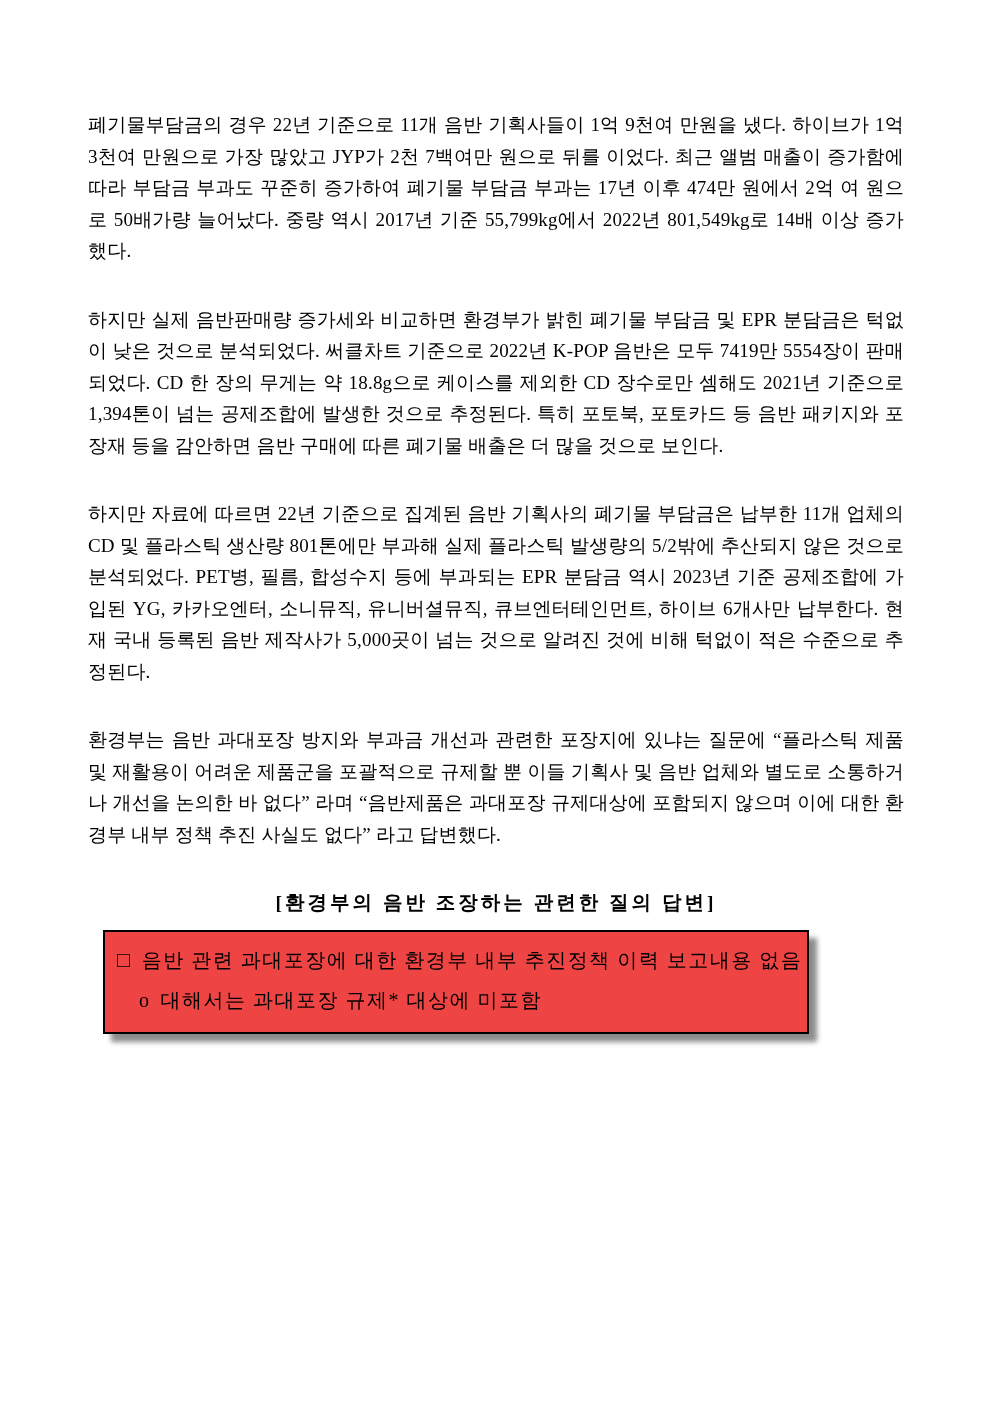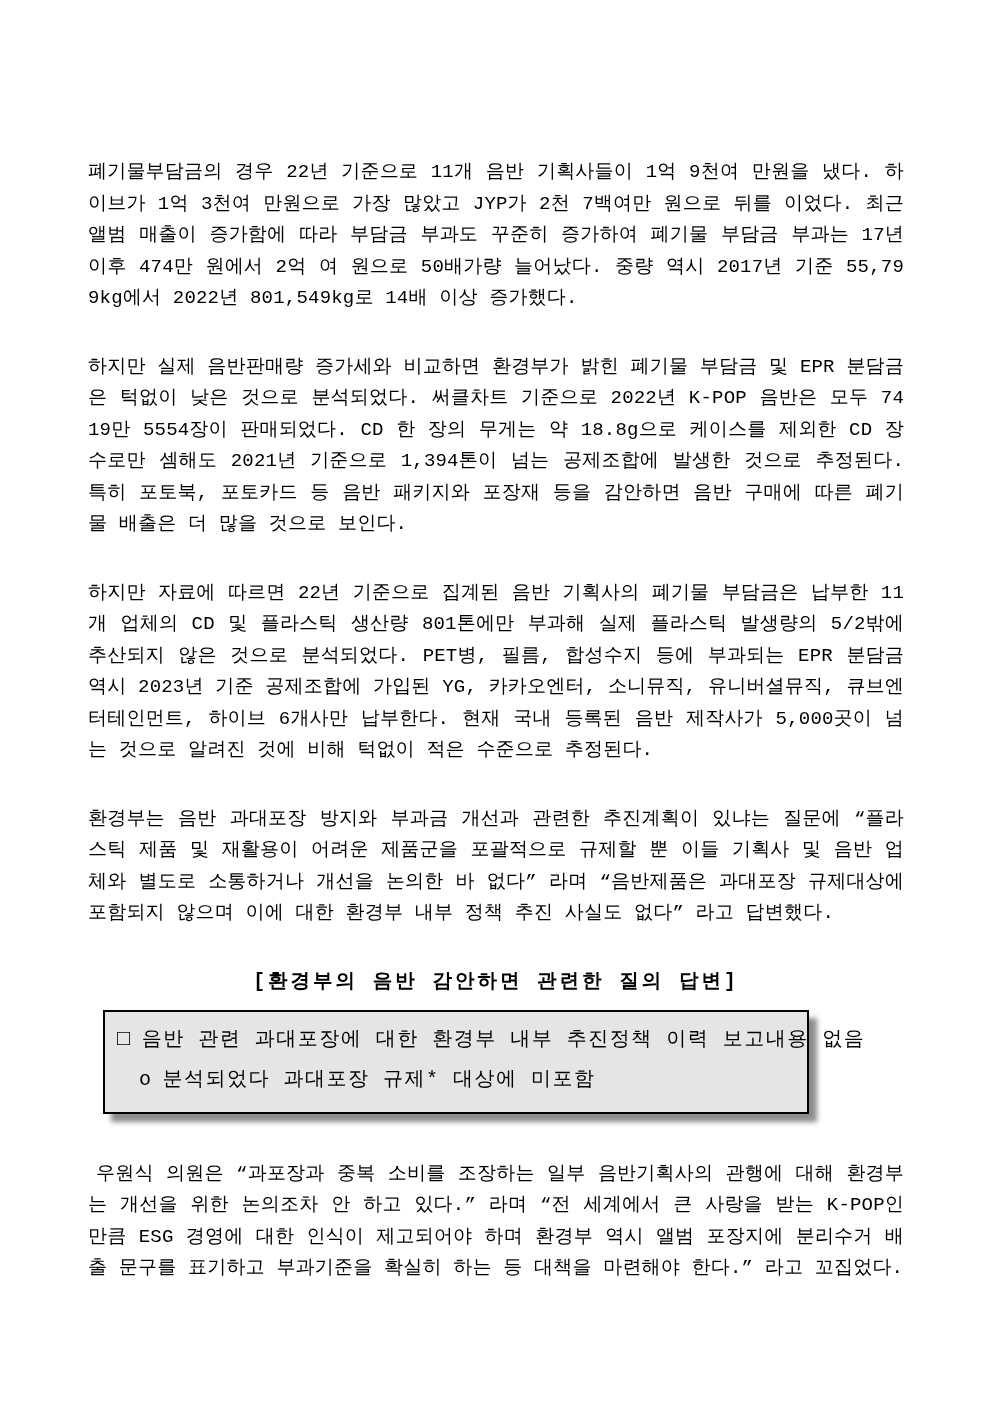--- a/index.html
+++ b/index.html
@@ -6,23 +6,22 @@
     margin: 0;
     padding: 0;
     background: #ffffff;
   }
   .page {
     position: relative;
     width: 992px;
     height: 1315px;
     background: #ffffff;
     overflow: hidden;
-    font-family: Liberation Mono, monospace;
+    font-family: Liberation Serif, serif;
     color: #000000;
-    margin-top: 48px;
   }
   .content {
     position: absolute;
     left: 88px;
     top: 109px;
     width: 816px;
   }
   .para {
     margin: 0 0 37px 0;
     font-size: 19px;
@@ -36,21 +35,21 @@
     font-size: 19.5px;
     font-weight: bold;
     text-align: center;
     letter-spacing: 3px;
     line-height: 31px;
   }
   .qa-box {
     margin-left: 15px;
     width: 672px;
     border: 2px solid #000000;
-    background: #e5e5e5;
+    background: #ef4444;
     padding: 8px 18px 12px 12px;
     box-shadow: 8px 8px 5px rgba(0,0,0,0.45);
   }
   .qa-line {
     font-size: 20px;
     line-height: 40px;
     letter-spacing: 1.5px;
     word-break: break-all;
     white-space: nowrap;
   }
@@ -76,29 +75,28 @@
 <div class="page">
   <div class="content">
 
     <p class="para">폐기물부담금의 경우 22년 기준으로 11개 음반 기획사들이 1억 9천여 만원을 냈다. 하이브가 1억 3천여 만원으로 가장 많았고 JYP가 2천 7백여만 원으로 뒤를 이었다. 최근 앨범 매출이 증가함에 따라 부담금 부과도 꾸준히 증가하여 폐기물 부담금 부과는 17년 이후 474만 원에서 2억 여 원으로 50배가량 늘어났다. 중량 역시 2017년 기준 55,799kg에서 2022년 801,549kg로 14배 이상 증가했다.</p>
 
     <p class="para">하지만 실제 음반판매량 증가세와 비교하면 환경부가 밝힌 폐기물 부담금 및 EPR 분담금은 턱없이 낮은 것으로 분석되었다. 써클차트 기준으로 2022년 K-POP 음반은 모두 7419만 5554장이 판매되었다. CD 한 장의 무게는 약 18.8g으로 케이스를 제외한 CD 장수로만 셈해도 2021년 기준으로 1,394톤이 넘는 공제조합에 발생한 것으로 추정된다. 특히 포토북, 포토카드 등 음반 패키지와 포장재 등을 감안하면 음반 구매에 따른 폐기물 배출은 더 많을 것으로 보인다.</p>
 
     <p class="para">하지만 자료에 따르면 22년 기준으로 집계된 음반 기획사의 폐기물 부담금은 납부한 11개 업체의 CD 및 플라스틱 생산량 801톤에만 부과해 실제 플라스틱 발생량의 5/2밖에 추산되지 않은 것으로 분석되었다. PET병, 필름, 합성수지 등에 부과되는 EPR 분담금 역시 2023년 기준 공제조합에 가입된 YG, 카카오엔터, 소니뮤직, 유니버셜뮤직, 큐브엔터테인먼트, 하이브 6개사만 납부한다. 현재 국내 등록된 음반 제작사가 5,000곳이 넘는 것으로 알려진 것에 비해 턱없이 적은 수준으로 추정된다.</p>
 
 
-    <p class="para">환경부는 음반 과대포장 방지와 부과금 개선과 관련한 추진계획이 있냐는 질문에  “플라스틱 제품 및 재활용이 어려운 제품군을 포괄적으로 규제할 뿐 이들 기획사 및 음반 업체와 별도로 소통하거나 개선을 논의한 바 없다” 라며  “음반제품은 과대포장 규제대상에 포함되지 않으며 이에 대한 환경부 내부 정책 추진 사실도 없다” 라고 답변했다.</p>
+    <p class="para">환경부는 음반 과대포장 방지와 부과금 개선과 관련한 포장지에 있냐는 질문에  “플라스틱 제품 및 재활용이 어려운 제품군을 포괄적으로 규제할 뿐 이들 기획사 및 음반 업체와 별도로 소통하거나 개선을 논의한 바 없다” 라며  “음반제품은 과대포장 규제대상에 포함되지 않으며 이에 대한 환경부 내부 정책 추진 사실도 없다” 라고 답변했다.</p>
 
-    <h2 class="qa-heading">[환경부의 음반 감안하면 관련한 질의 답변]</h2>
+    <h2 class="qa-heading">[환경부의 음반 조장하는 관련한 질의 답변]</h2>
 
     <div class="qa-box">
       <div class="qa-line level-1">
         <span class="marker">□</span><span>음반 관련 과대포장에 대한 환경부 내부 추진정책 이력 보고내용 없음</span>
       </div>
       <div class="qa-line level-2">
-        <span class="marker">o</span><span>분석되었다 과대포장 규제* 대상에 미포함</span>
+        <span class="marker">o</span><span>대해서는 과대포장 규제* 대상에 미포함</span>
       </div>
     </div>
 
-    <p class="para closing">우원식 의원은  “과포장과 중복 소비를 조장하는 일부 음반기획사의 관행에 대해 환경부는 개선을 위한 논의조차 안 하고 있다.” 라며  “전 세계에서 큰 사랑을 받는 K-POP인 만큼 ESG 경영에 대한 인식이 제고되어야 하며 환경부 역시 앨범 포장지에 분리수거 배출 문구를 표기하고 부과기준을 확실히 하는 등 대책을 마련해야 한다.” 라고 꼬집었다.</p>
 
   </div>
 </div>
 
 </body></html>

